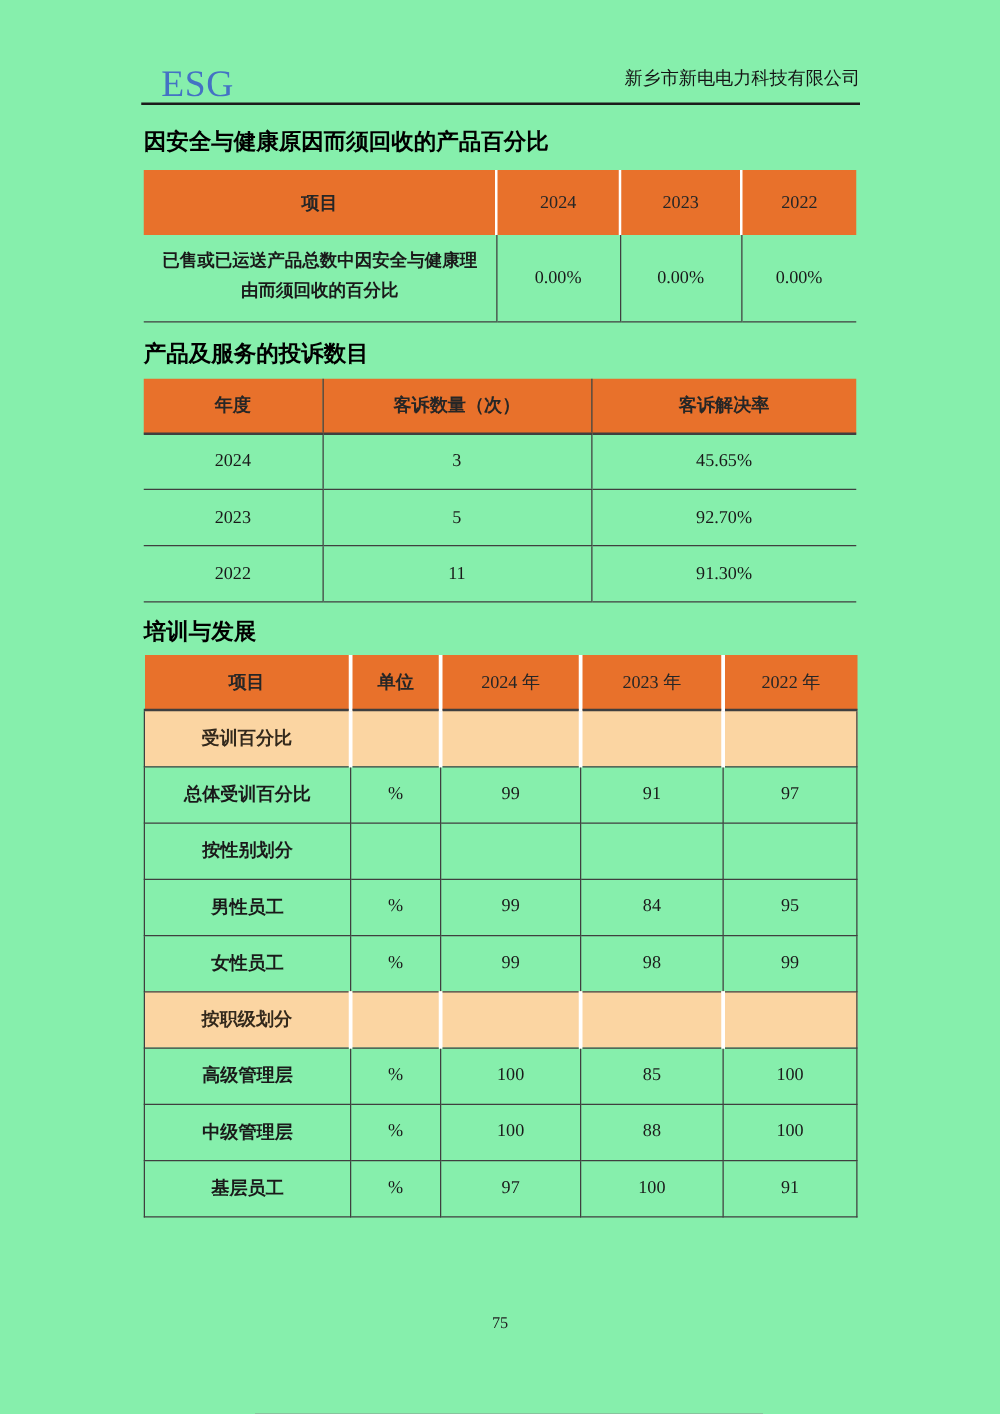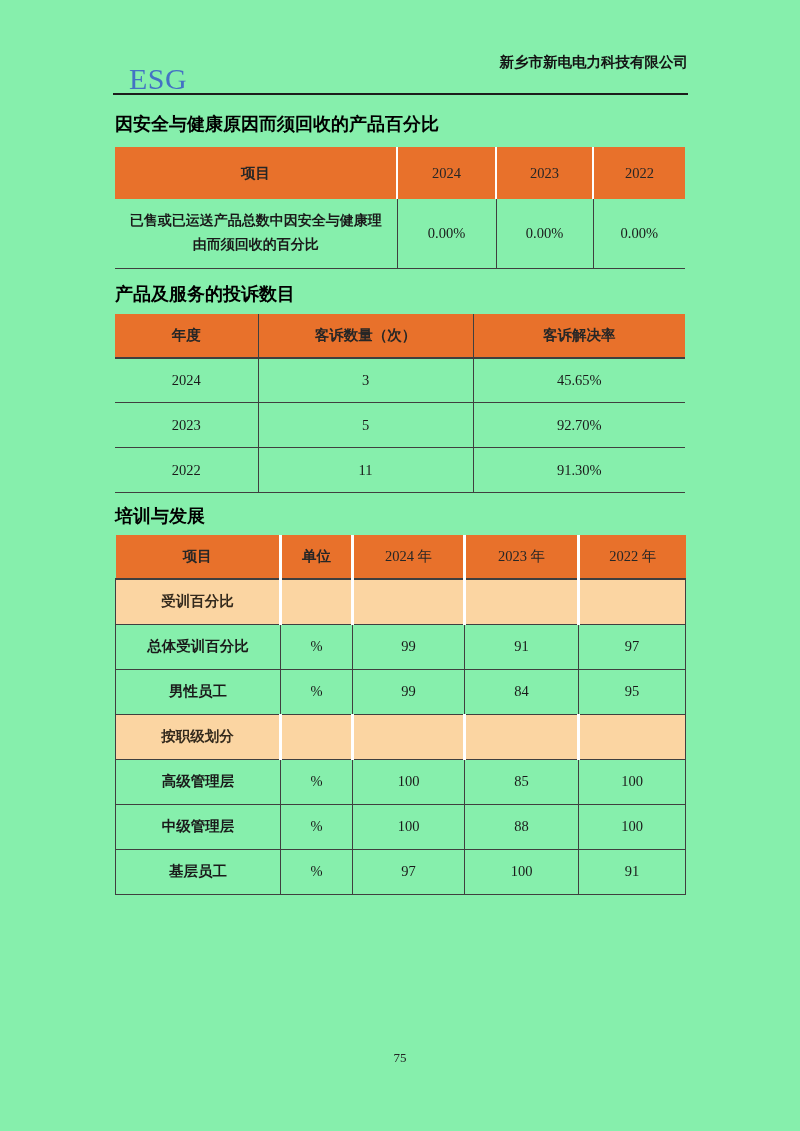--- a/index.html
+++ b/index.html
@@ -18,21 +18,21 @@
   .header{
     margin-left:113px;width:575px;padding-top:53px;
     display:flex;justify-content:space-between;align-items:flex-end;
     border-bottom:2px solid #1c1c1c;box-sizing:border-box;
   }
   .logo{
     font-family:"Liberation Serif",serif;font-size:30px;color:var(--blue);
     line-height:0.95;padding-left:16px;letter-spacing:0.5px;
   }
   .company{
-    font-size:14.5px;font-weight:bold;color:#141414;padding-bottom:21px;
+    font-size:14.5px;font-weight:normal;color:#141414;padding-bottom:10px;
   }
   
   .content{margin-left:115px;width:570px;}
   .sec-title{
     font-family:"Liberation Sans","DejaVu Sans",sans-serif;
     font-weight:bold;font-size:18px;color:#000;margin:0;line-height:24px;
   }
   .t1{margin:17px 0 11px 0;}
   .t2{margin:13px 0 8px 0;}
   .t3{margin:11px 0 7px 0;}
@@ -167,26 +167,40 @@
           <td></td>
         </tr>
         <tr>
           <td>总体受训百分比</td>
           <td>%</td>
           <td>99</td>
           <td>91</td>
           <td>97</td>
         </tr>
         <tr>
+          <td>按性别划分</td>
+          <td></td>
+          <td></td>
+          <td></td>
+          <td></td>
+        </tr>
+        <tr>
           <td>男性员工</td>
           <td>%</td>
           <td>99</td>
           <td>84</td>
           <td>95</td>
         </tr>
+        <tr>
+          <td>女性员工</td>
+          <td>%</td>
+          <td>99</td>
+          <td>98</td>
+          <td>99</td>
+        </tr>
         <tr class="sub">
           <td>按职级划分</td>
           <td></td>
           <td></td>
           <td></td>
           <td></td>
         </tr>
         <tr>
           <td>高级管理层</td>
           <td>%</td>

